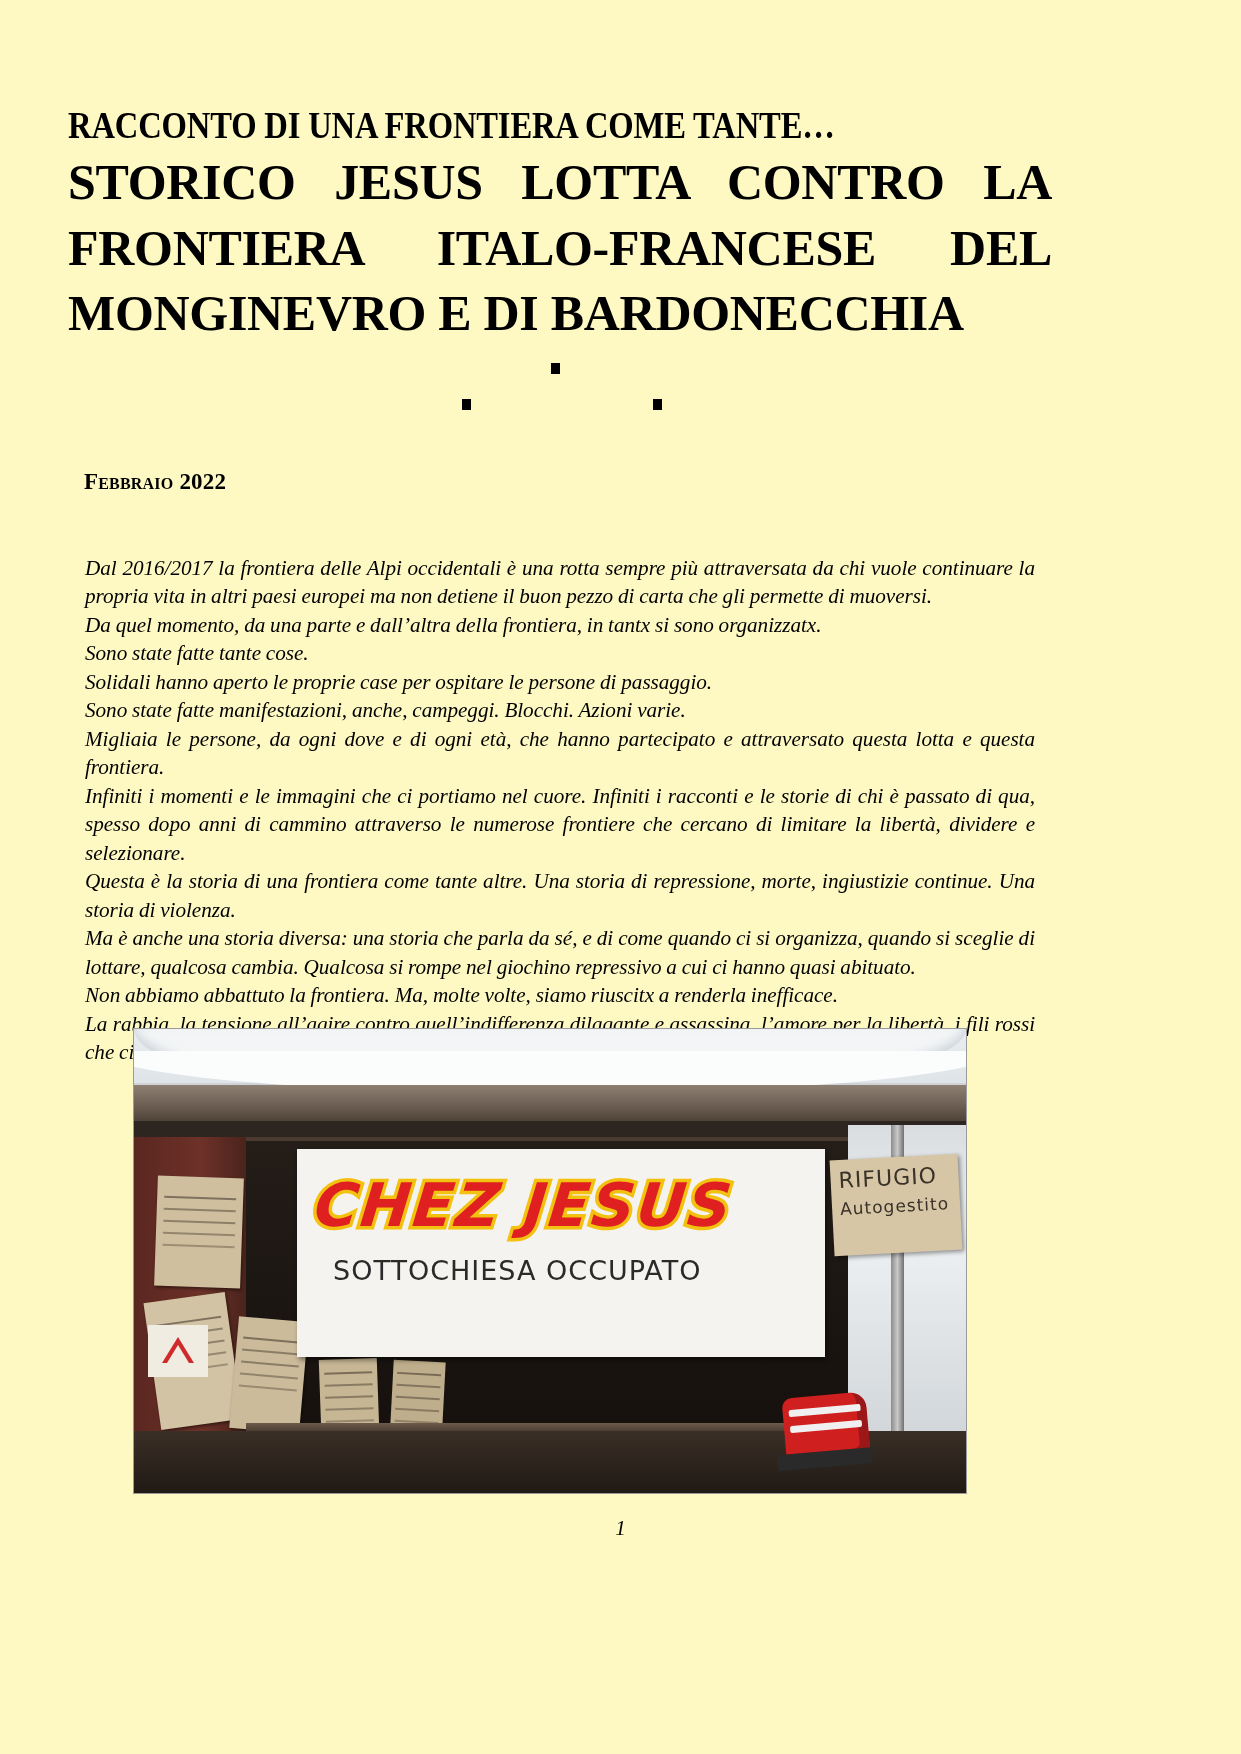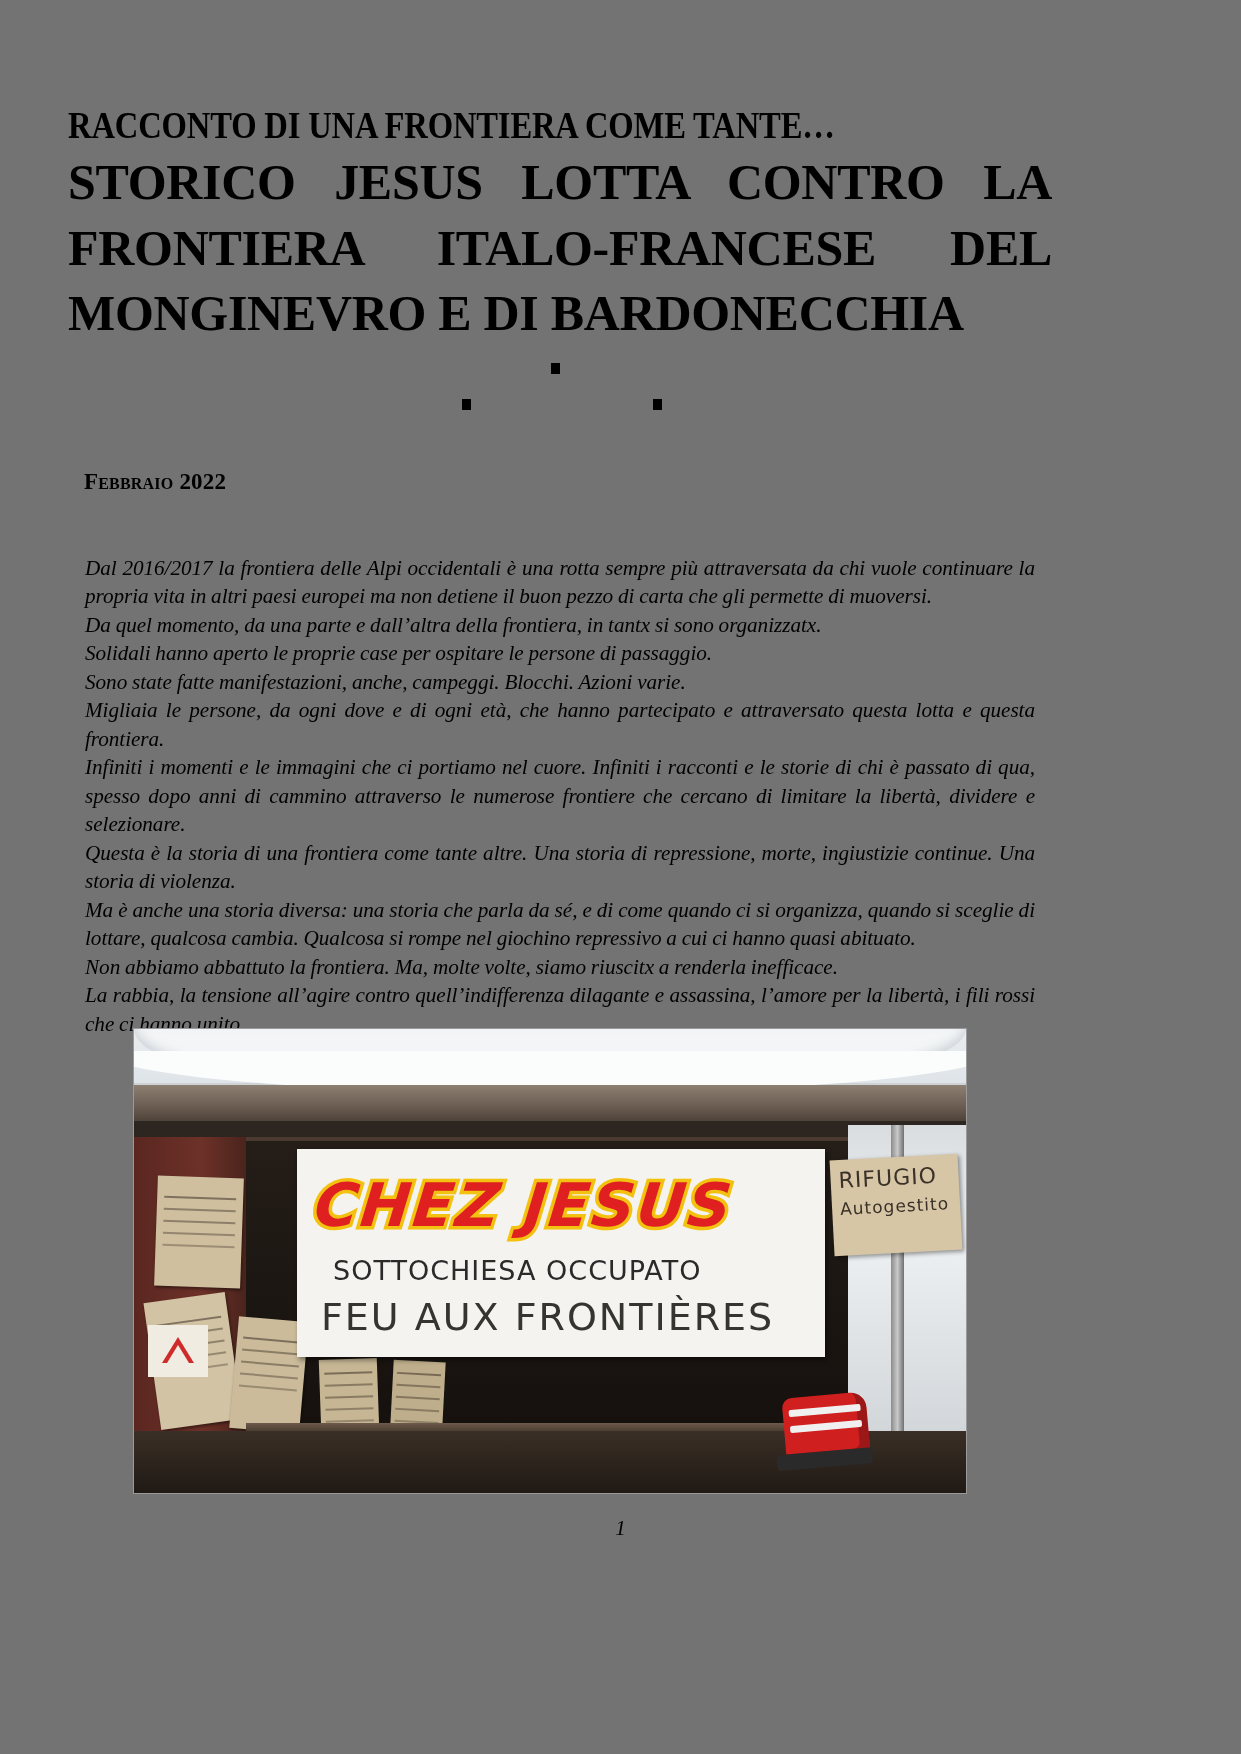--- a/index.html
+++ b/index.html
@@ -13,21 +13,21 @@
     position: relative;
     font-family: "Liberation Serif", "DejaVu Serif", serif;
     color: #000000;
     overflow: hidden;
   }
   .page {
     position: absolute;
     left: 0; top: 0;
     width: 1241px;
     height: 1754px;
-    background: #737373;
+    background: #fef9c3;
   }
   .content {
     position: absolute;
     left: 68px;
     top: 104px;
     width: 984px;
   }
 
   
   .title-line1 {
@@ -347,20 +347,21 @@
 
     <div style="height:38px"></div>
 
     <div class="date-heading">Febbraio 2022</div>
 
     <div style="height:26px"></div>
 
     <div class="body-block">
       <p>Dal 2016/2017 la frontiera delle Alpi occidentali è una rotta sempre più attraversata da chi vuole continuare la propria vita in altri paesi europei ma non detiene il buon pezzo di carta che gli permette di muoversi.</p>
       <p>Da quel momento, da una parte e dall’altra della frontiera, in tantx si sono organizzatx.</p>
+      <p>Sono state fatte tante cose.</p>
       <p>Solidali hanno aperto le proprie case per ospitare le persone di passaggio.</p>
       <p>Sono state fatte manifestazioni, anche, campeggi. Blocchi. Azioni varie.</p>
       <p>Migliaia le persone, da ogni dove e di ogni età, che hanno partecipato e attraversato questa lotta e questa frontiera.</p>
       <p>Infiniti i momenti e le immagini che ci portiamo nel cuore. Infiniti i racconti e le storie di chi è passato di qua, spesso dopo anni di cammino attraverso le numerose frontiere che cercano di limitare la libertà, dividere e selezionare.</p>
       <p>Questa è la storia di una frontiera come tante altre. Una storia di repressione, morte, ingiustizie continue. Una storia di violenza.</p>
       <p>Ma è anche una storia diversa: una storia che parla da sé, e di come quando ci si organizza, quando si sceglie di lottare, qualcosa cambia. Qualcosa si rompe nel giochino repressivo a cui ci hanno quasi abituato.</p>
       <p>Non abbiamo abbattuto la frontiera. Ma, molte volte, siamo riuscitx a renderla inefficace.</p>
       <p>La rabbia, la tensione all’agire contro quell’indifferenza dilagante e assassina, l’amore per la libertà, i fili rossi che ci hanno unito.</p>
     </div>
 
@@ -394,21 +395,20 @@
       <div class="ph-card-e">
         <div class="ph-card-lines"></div>
       </div>
       <div class="ph-warn">
         <div class="ph-warn-tri"></div>
       </div>
 
       <div class="ph-sign">
         <div class="ph-graffiti">CHEZ JESUS</div>
         <div class="ph-sign-l2">SOTTOCHIESA OCCUPATO</div>
-        <div class="ph-sign-l3">FEU AUX FRONTIÈRES</div>
       </div>
 
       <div class="ph-card-right">
         <span>RIFUGIO</span>
         <span class="small">Autogestito</span>
       </div>
 
       <div class="ph-ledge"></div>
       <div class="ph-ground"></div>
       <div class="ph-boot">

